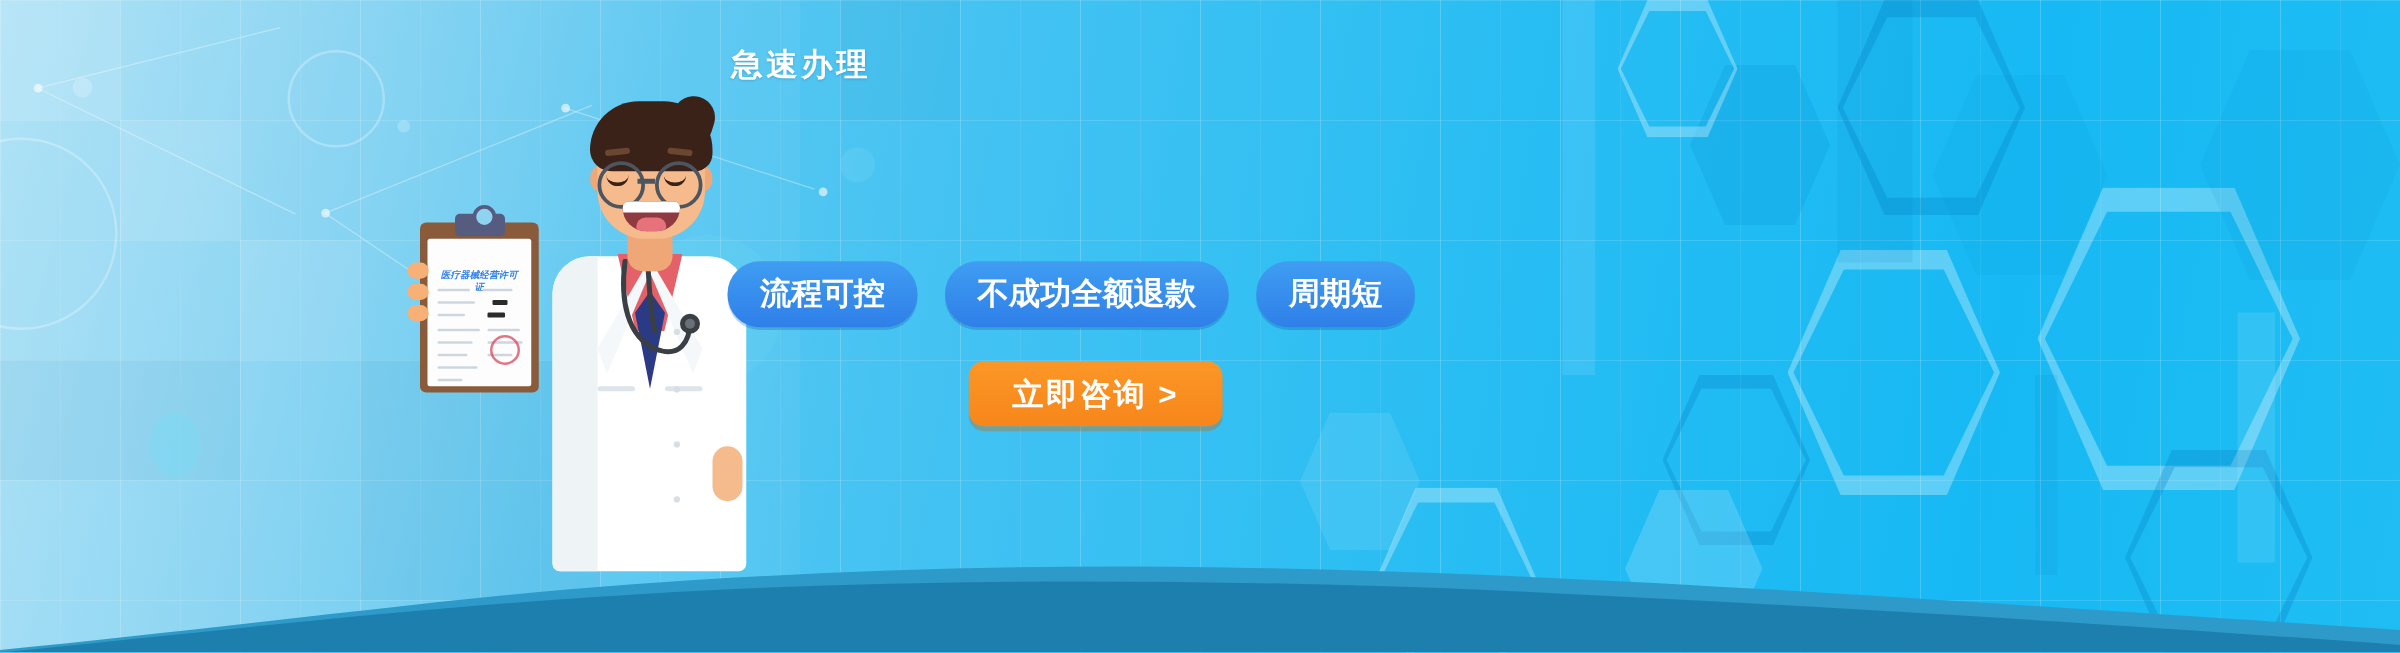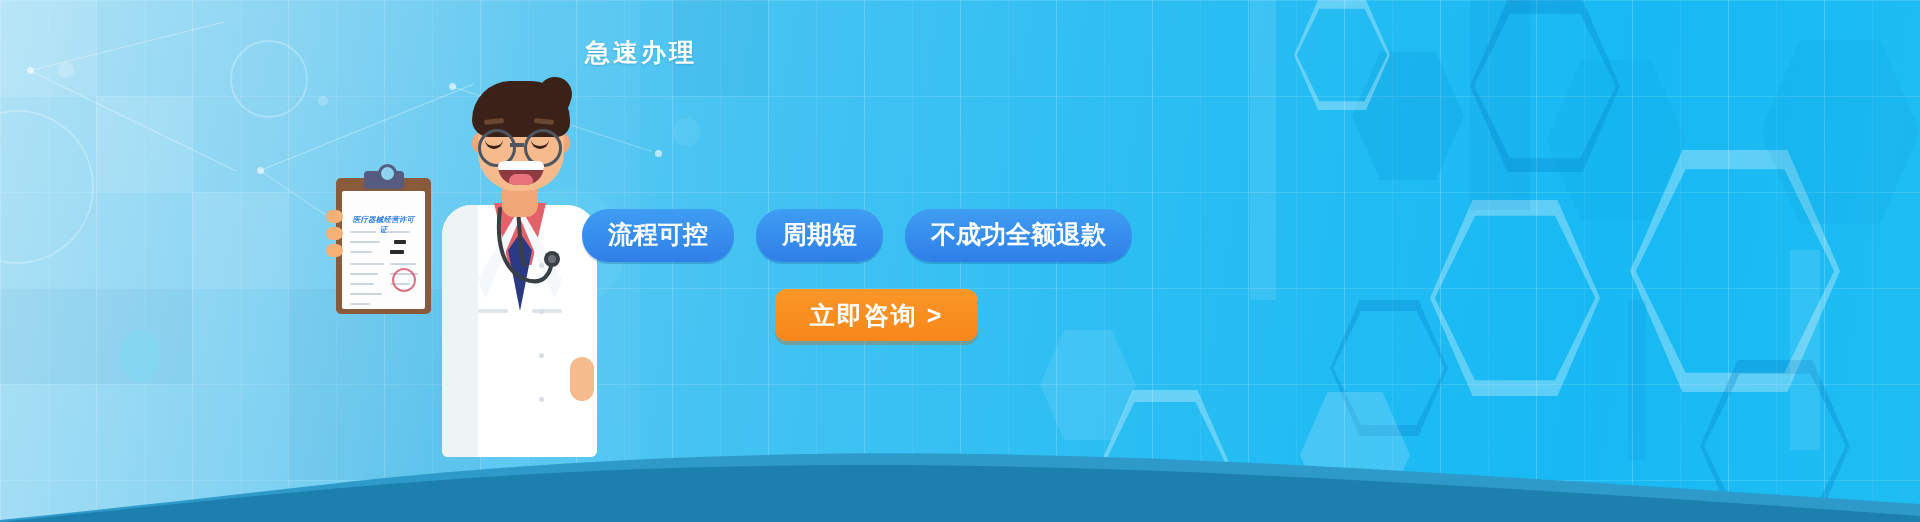--- a/index.html
+++ b/index.html
@@ -296,19 +296,19 @@
     </div>
   </div>
 
   <div class="copy">
     <div class="eyebrow">急速办理</div>
   </div>
 
 
   <div class="pills">
     <div class="pill">流程可控</div>
+    <div class="pill">不成功全额退款</div>
     <div class="pill">周期短</div>
-    <div class="pill">不成功全额退款</div>
   </div>
 
   <div class="cta">立即咨询 &gt;</div>
 
 </div>
 
 </body></html>

